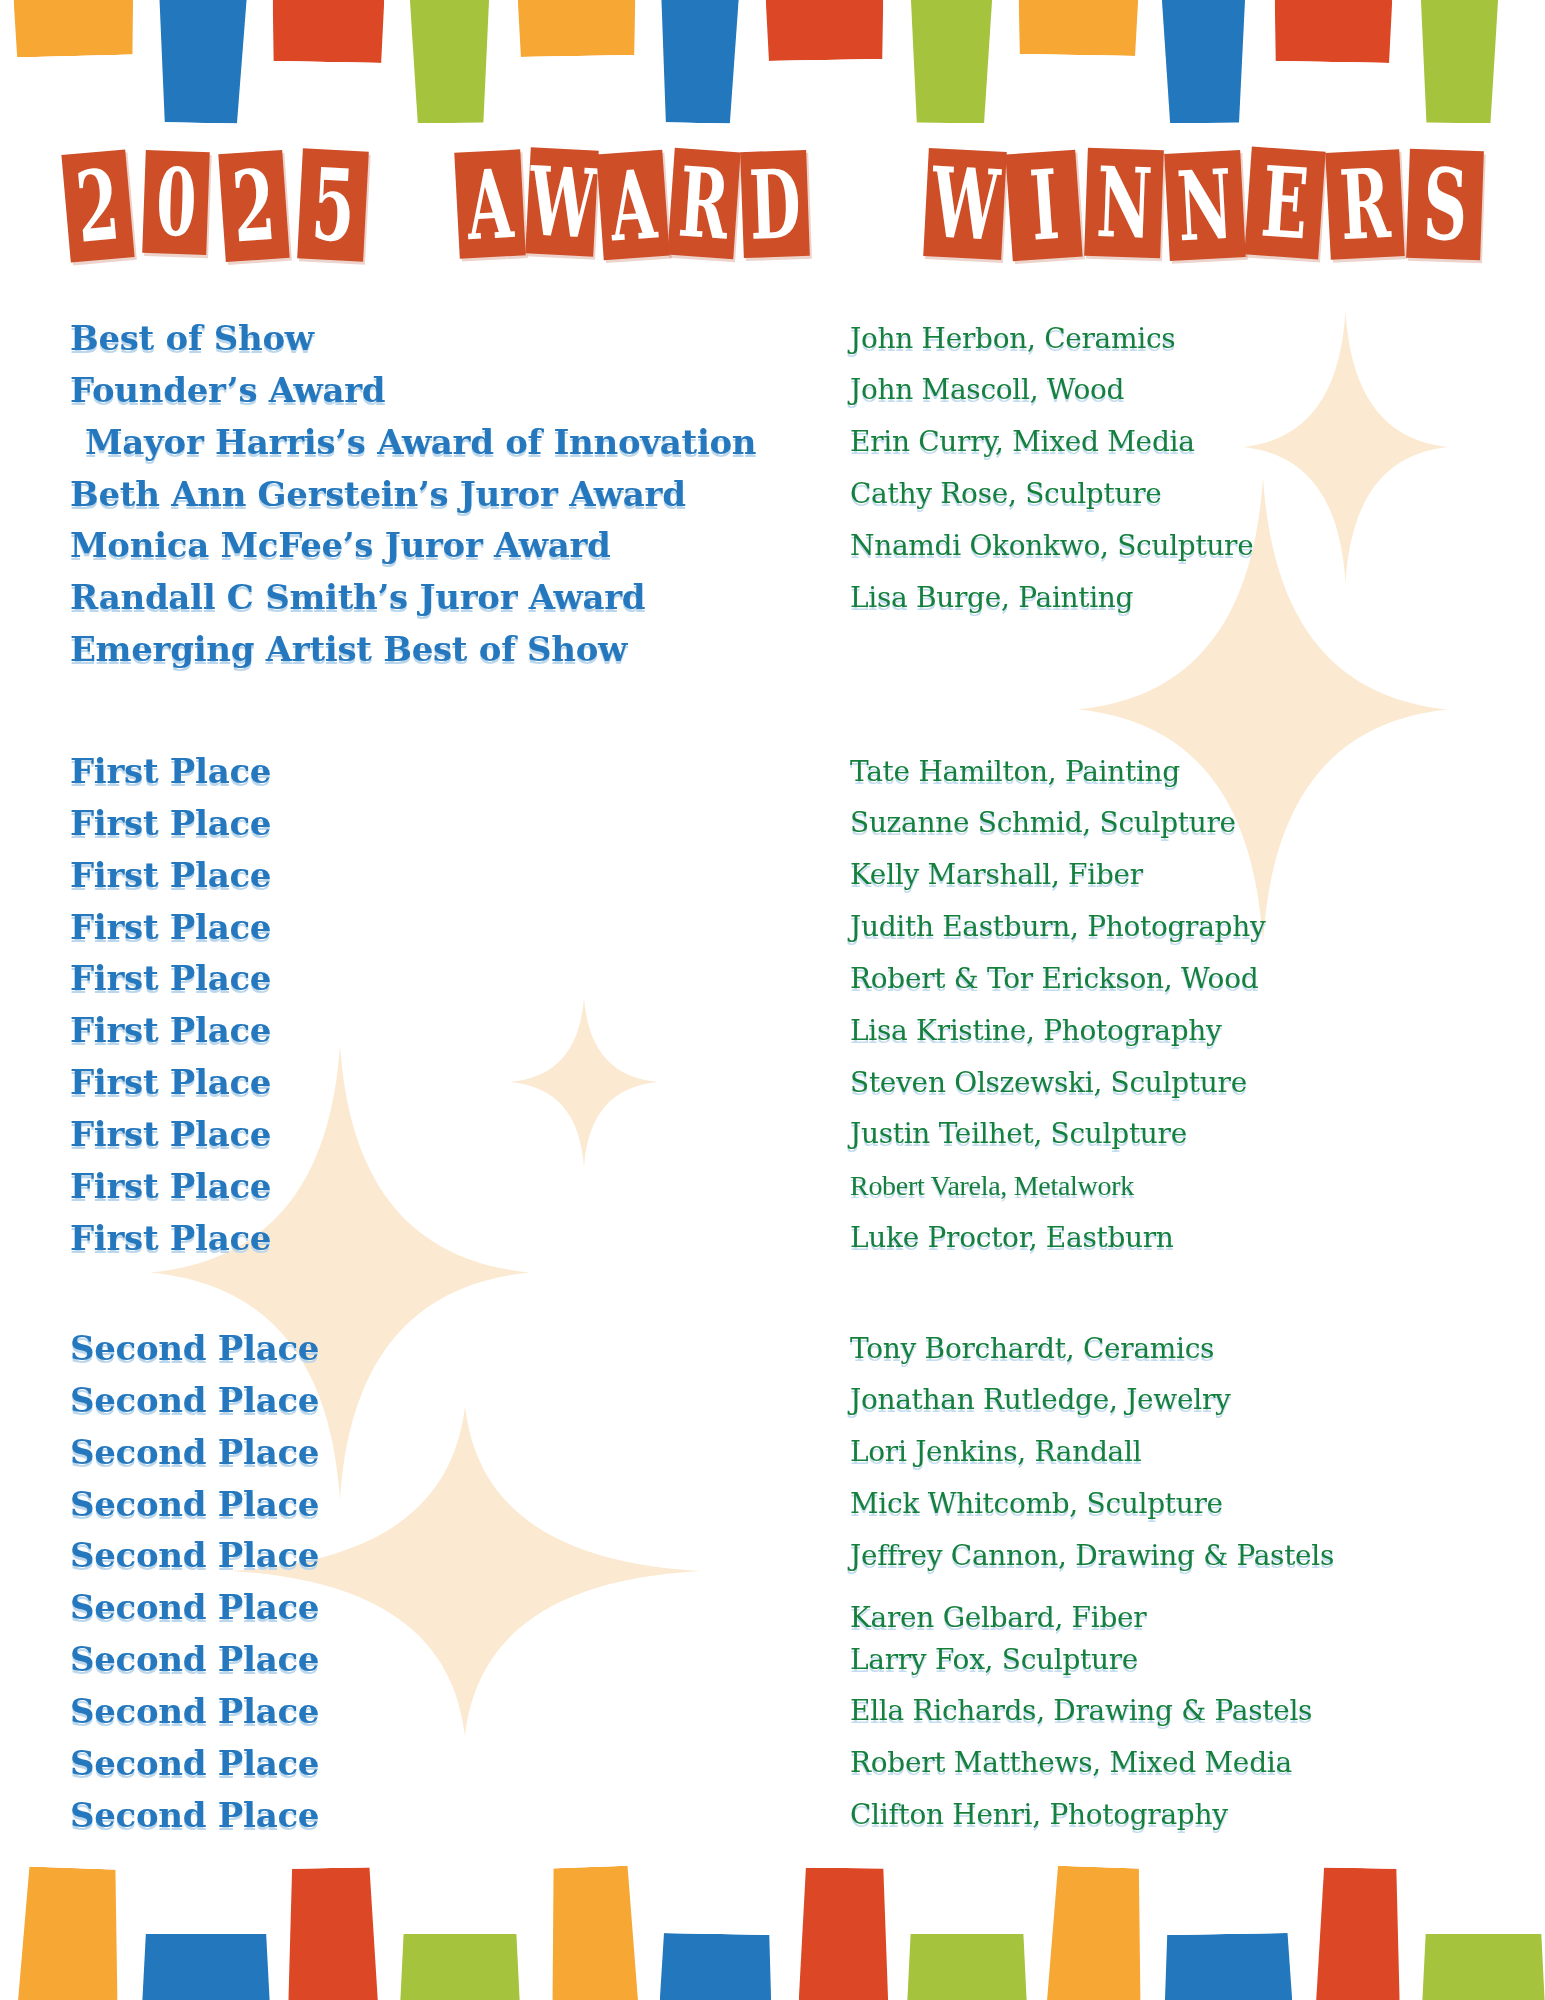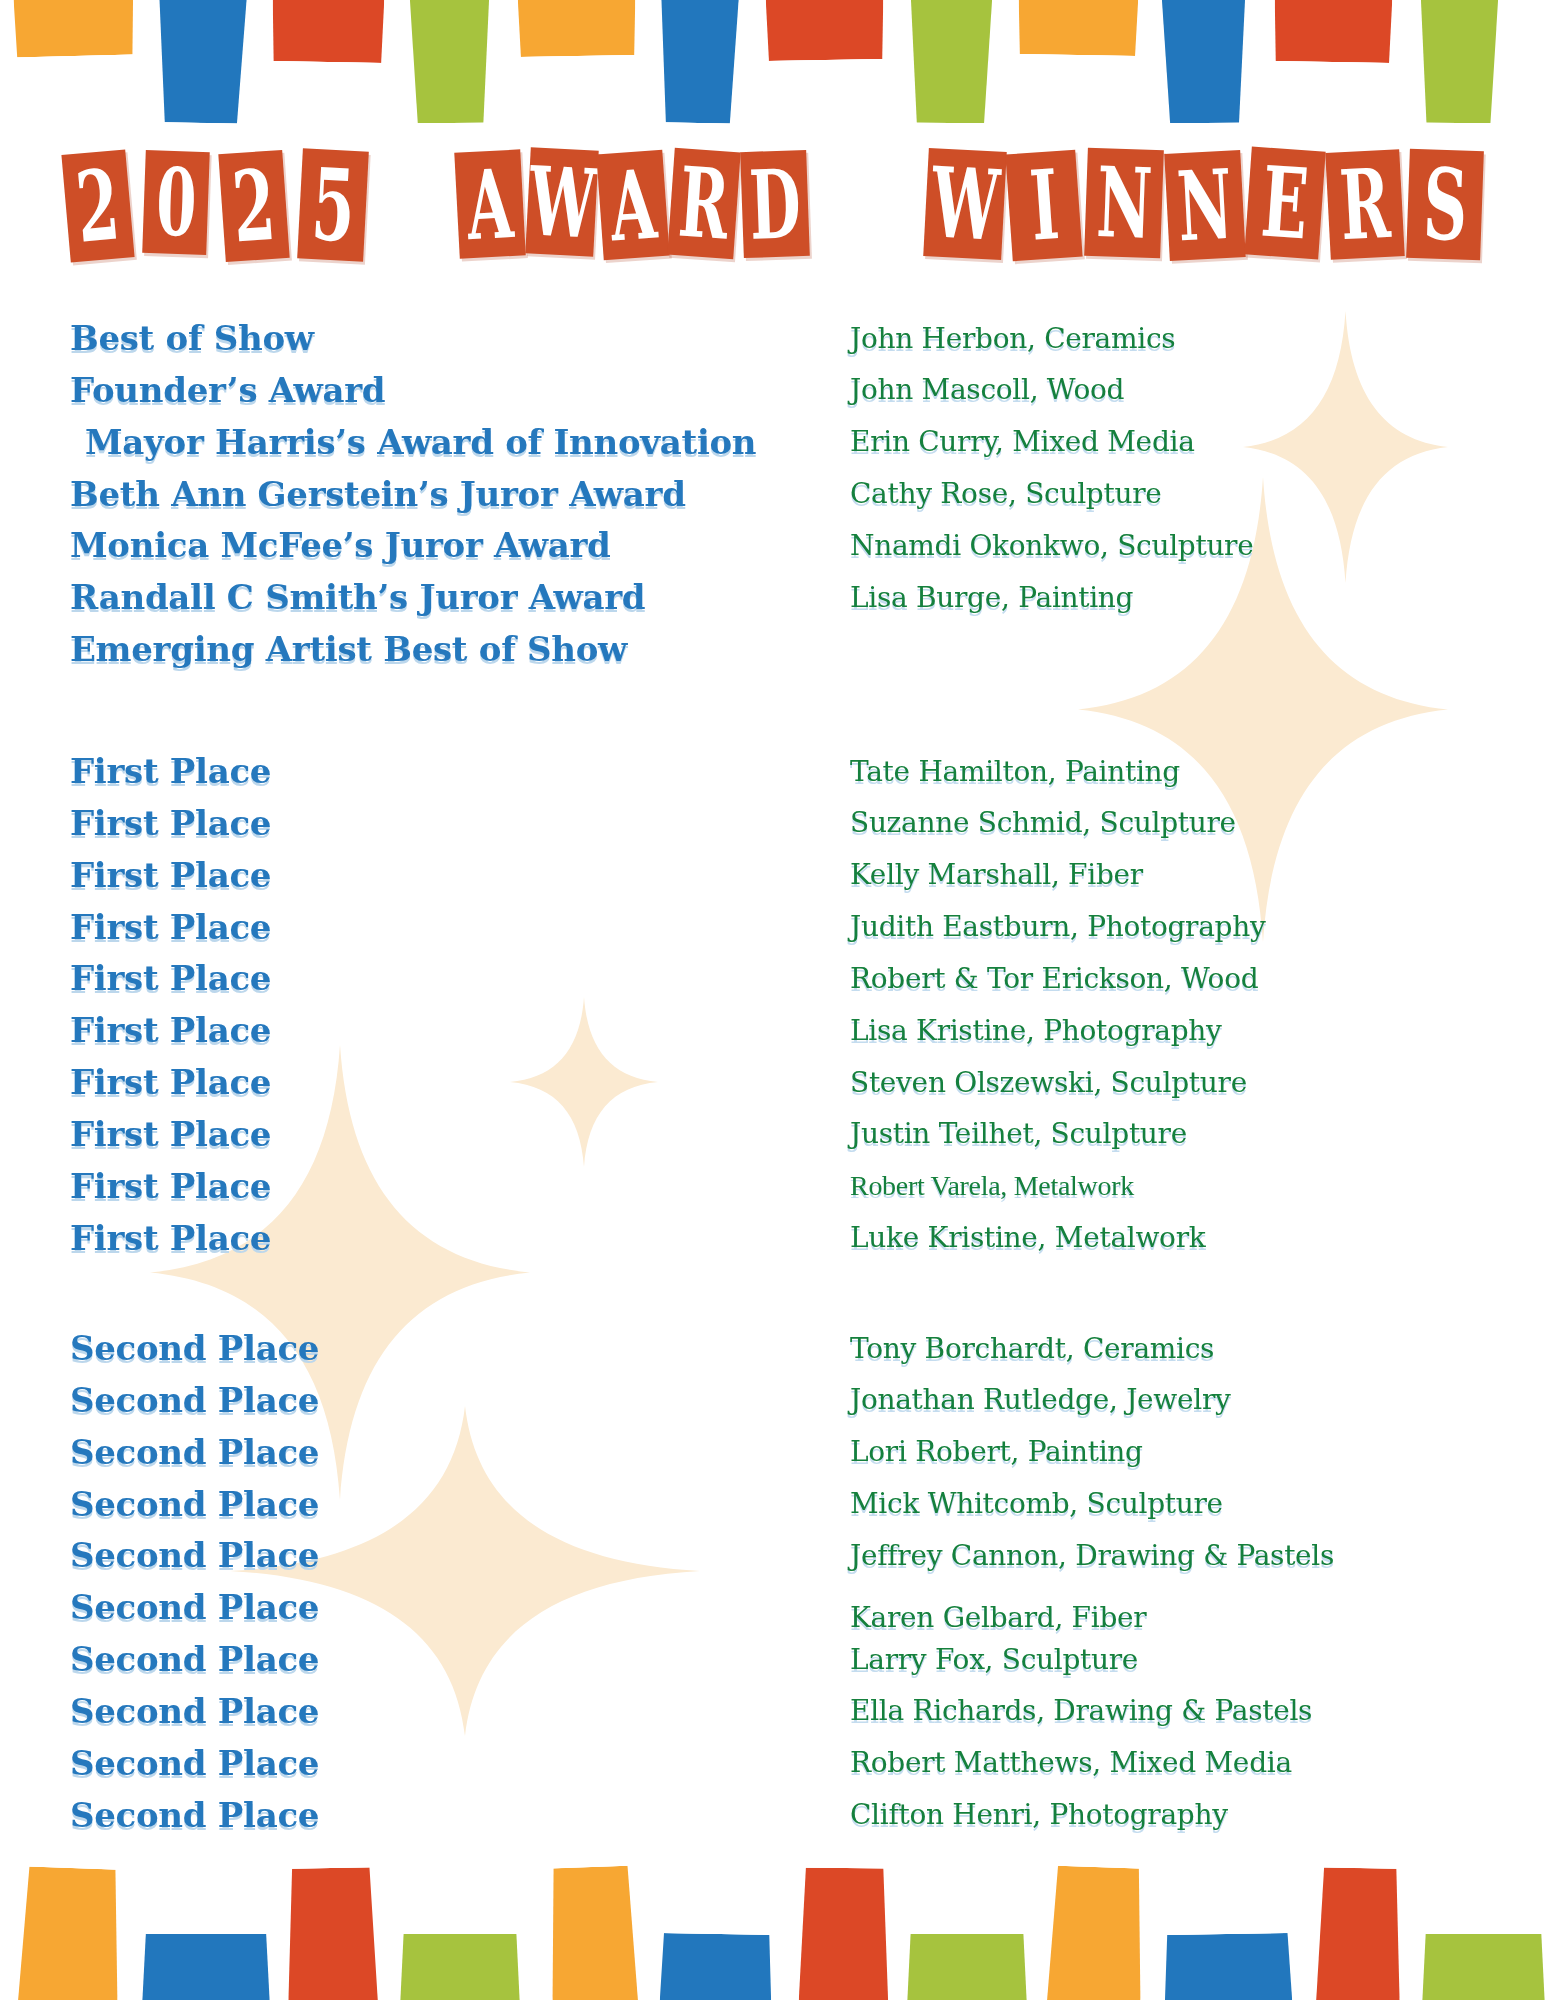--- a/index.html
+++ b/index.html
@@ -175,35 +175,35 @@
         <div class="award-row" style="top: 362.95px;">
           <span class="award-label" style="left: 70px;">First Place</span>
           <span class="award-winner" style="left: 850px;">Justin Teilhet, Sculpture</span>
         </div>
         <div class="award-row" style="top: 414.8px;">
           <span class="award-label" style="left: 70px;">First Place</span>
           <span class="award-winner" style="left: 850px; font-family: Liberation Serif, serif;">Robert Varela, Metalwork</span>
         </div>
         <div class="award-row" style="top: 466.65px;">
           <span class="award-label" style="left: 70px;">First Place</span>
-          <span class="award-winner" style="left: 850px;">Luke Kristine, Metalwork</span>
+          <span class="award-winner" style="left: 850px;">Luke Proctor, Eastburn</span>
         </div>
       </div>
       <div class="section" style="top: 1322px; height: 518.5px;">
         <div class="award-row" style="top: 0px;">
           <span class="award-label" style="left: 70px;">Second Place</span>
           <span class="award-winner" style="left: 850px;">Tony Borchardt, Ceramics</span>
         </div>
         <div class="award-row" style="top: 51.85px;">
           <span class="award-label" style="left: 70px;">Second Place</span>
           <span class="award-winner" style="left: 850px;">Jonathan Rutledge, Jewelry</span>
         </div>
         <div class="award-row" style="top: 103.7px;">
           <span class="award-label" style="left: 70px;">Second Place</span>
-          <span class="award-winner" style="left: 850px;">Lori Robert, Painting</span>
+          <span class="award-winner" style="left: 850px;">Lori Jenkins, Randall</span>
         </div>
         <div class="award-row" style="top: 155.55px;">
           <span class="award-label" style="left: 70px;">Second Place</span>
           <span class="award-winner" style="left: 850px;">Mick Whitcomb, Sculpture</span>
         </div>
         <div class="award-row" style="top: 207.4px;">
           <span class="award-label" style="left: 70px;">Second Place</span>
           <span class="award-winner" style="left: 850px;">Jeffrey Cannon, Drawing &amp; Pastels</span>
         </div>
         <div class="award-row" style="top: 259.25px;">

